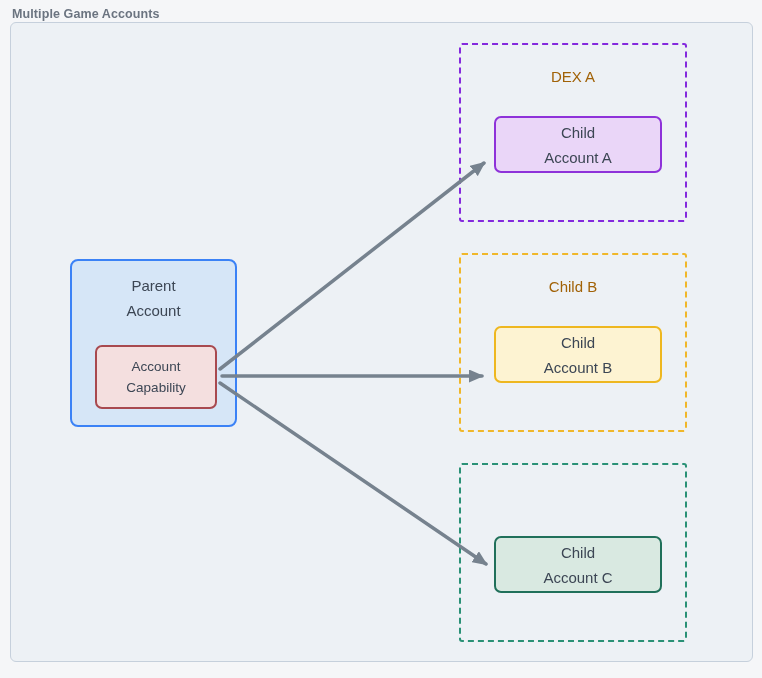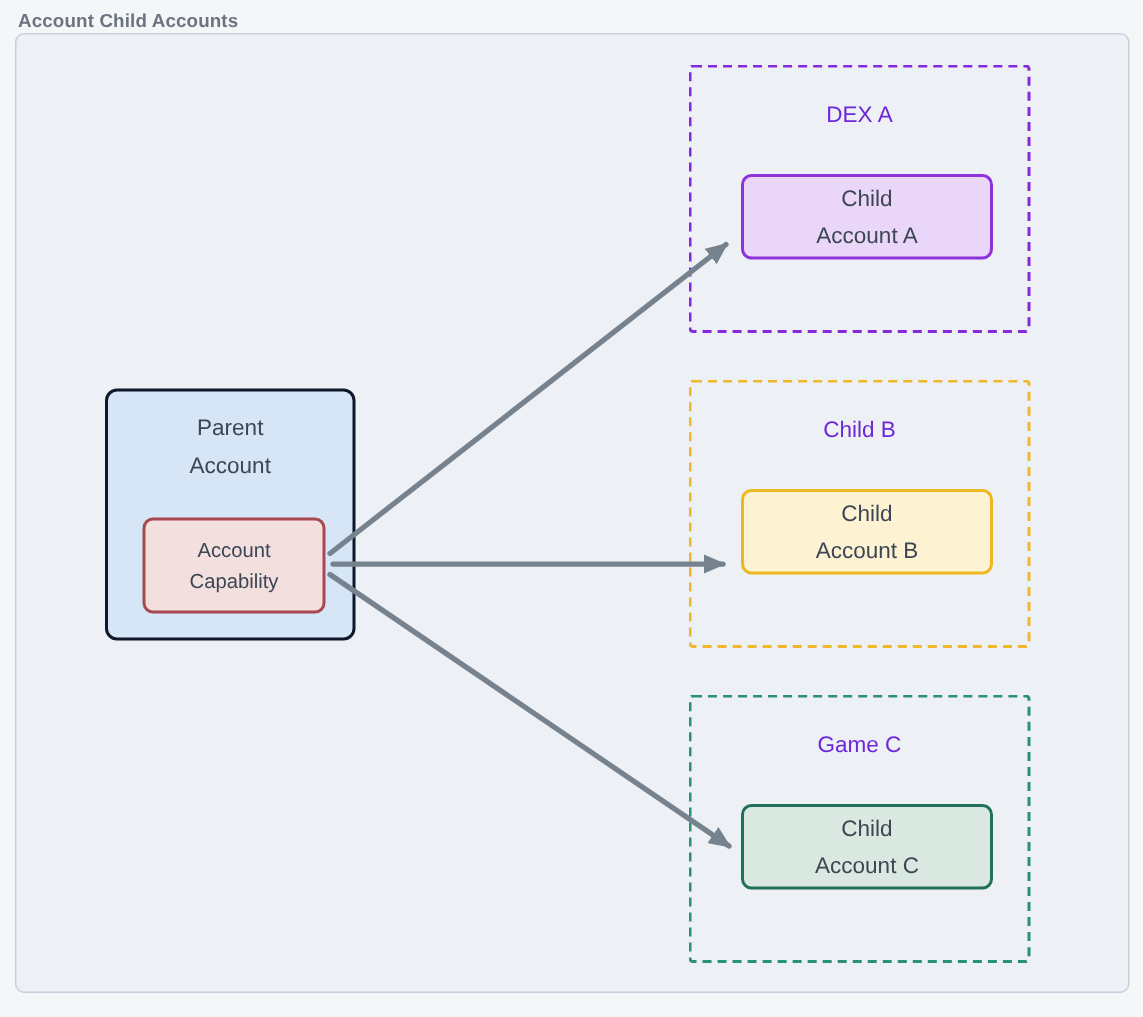--- a/index.html
+++ b/index.html
@@ -39,21 +39,21 @@
     font-size: 15px;
     font-weight: 500;
     line-height: 25px;
   }
   
   .parent-box {
     position: absolute;
     left: 70px; top: 259px;
     width: 167px; height: 168px;
     background: #d6e6f7;
-    border: 2px solid #0f172a;
+    border: 2px solid #3b82f6;
     border-radius: 8px;
   }
   .parent-label {
     margin-top: 12px;
   }
   .capability-box {
     position: absolute;
     left: 23px; top: 84px;
     width: 122px; height: 64px;
     background: #f4dfdf;
@@ -73,21 +73,21 @@
     left: 459px;
     width: 228px; height: 179px;
     border: 2px dashed;
     border-radius: 3px;
   }
   .zone-label {
     position: absolute;
     left: 0; right: 0;
     top: 23px;
     text-align: center;
-    color: #6d28d9;
+    color: #a16207;
     font-size: 15px;
     font-weight: 500;
   }
   .child-box {
     position: absolute;
     left: 33px; top: 71px;
     width: 168px; height: 57px;
     border: 2px solid;
     border-radius: 7px;
     display: flex;
@@ -97,21 +97,21 @@
   .zone-a { top: 43px;  border-color: #8429dd; }
   .zone-b { top: 253px; border-color: #f0b72a; }
   .zone-c { top: 463px; border-color: #2a9176; }
   .zone-a .child-box { background: #ead6f8; border-color: #8e32d9; }
   .zone-b .child-box { background: #fdf3d2; border-color: #eeb71f; }
   .zone-c .child-box { background: #d9e9e1; border-color: #20705a; }
 </style>
 </head>
 <body>
 
-<div class="diagram-title">Account Child Accounts</div>
+<div class="diagram-title">Multiple Game Accounts</div>
 
 <div class="canvas"></div>
 
 <div class="parent-box">
   <div class="node-label parent-label">Parent
 Account</div>
   <div class="capability-box">
     <div class="node-label">Account
 Capability</div>
   </div>
@@ -127,21 +127,20 @@
 
 <div class="zone zone-b">
   <div class="zone-label">Child B</div>
   <div class="child-box">
     <div class="node-label">Child
 Account B</div>
   </div>
 </div>
 
 <div class="zone zone-c">
-  <div class="zone-label">Game C</div>
   <div class="child-box">
     <div class="node-label">Child
 Account C</div>
   </div>
 </div>
 
 <svg class="arrow-layer" width="762" height="678" viewBox="0 0 762 678" xmlns="http://www.w3.org/2000/svg">
   <defs>
     <marker id="arrowhead" markerUnits="userSpaceOnUse" markerWidth="15" markerHeight="13" refX="13" refY="6.5" orient="auto">
       <path d="M0,0 L15,6.5 L0,13 z" fill="#76828e"></path>

